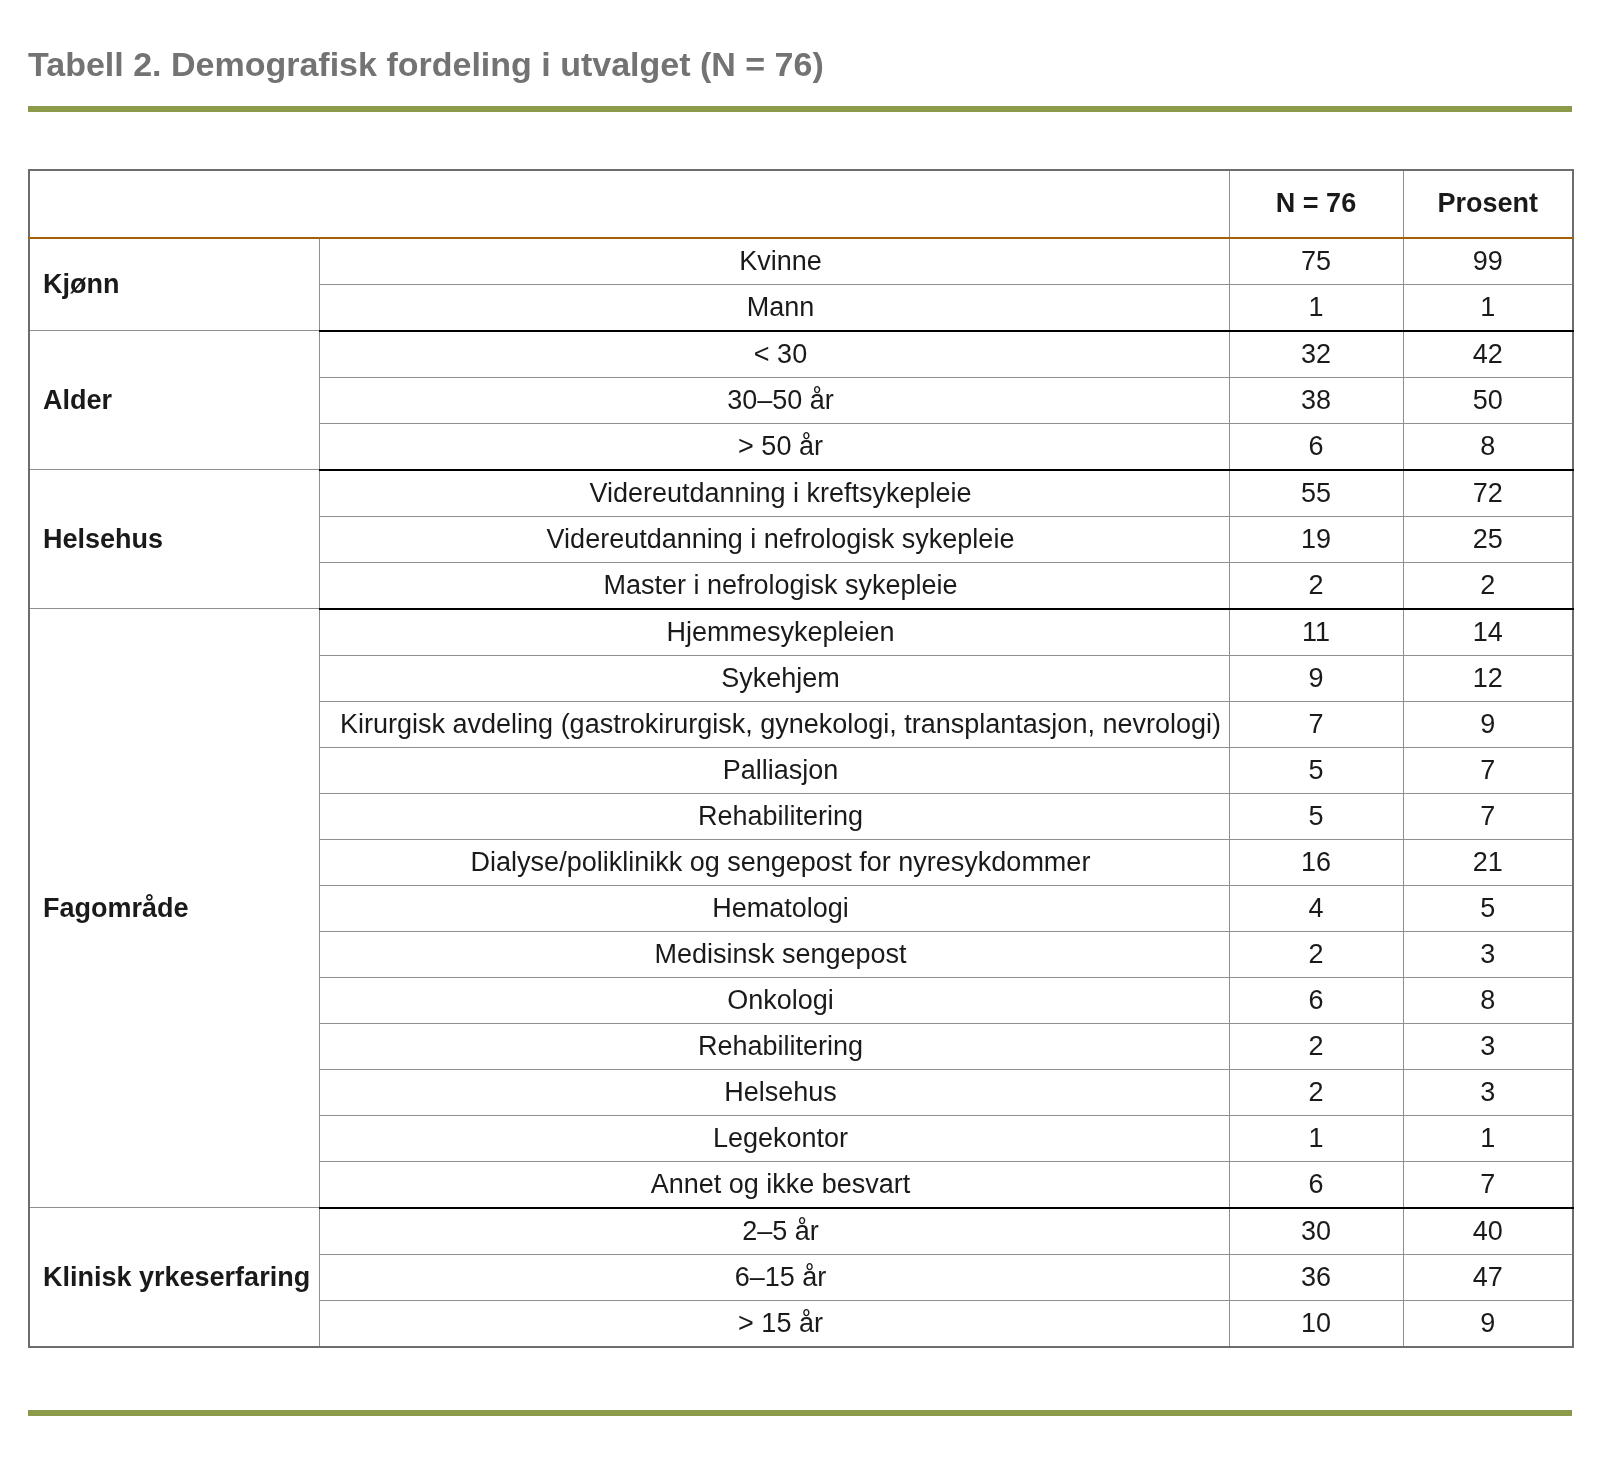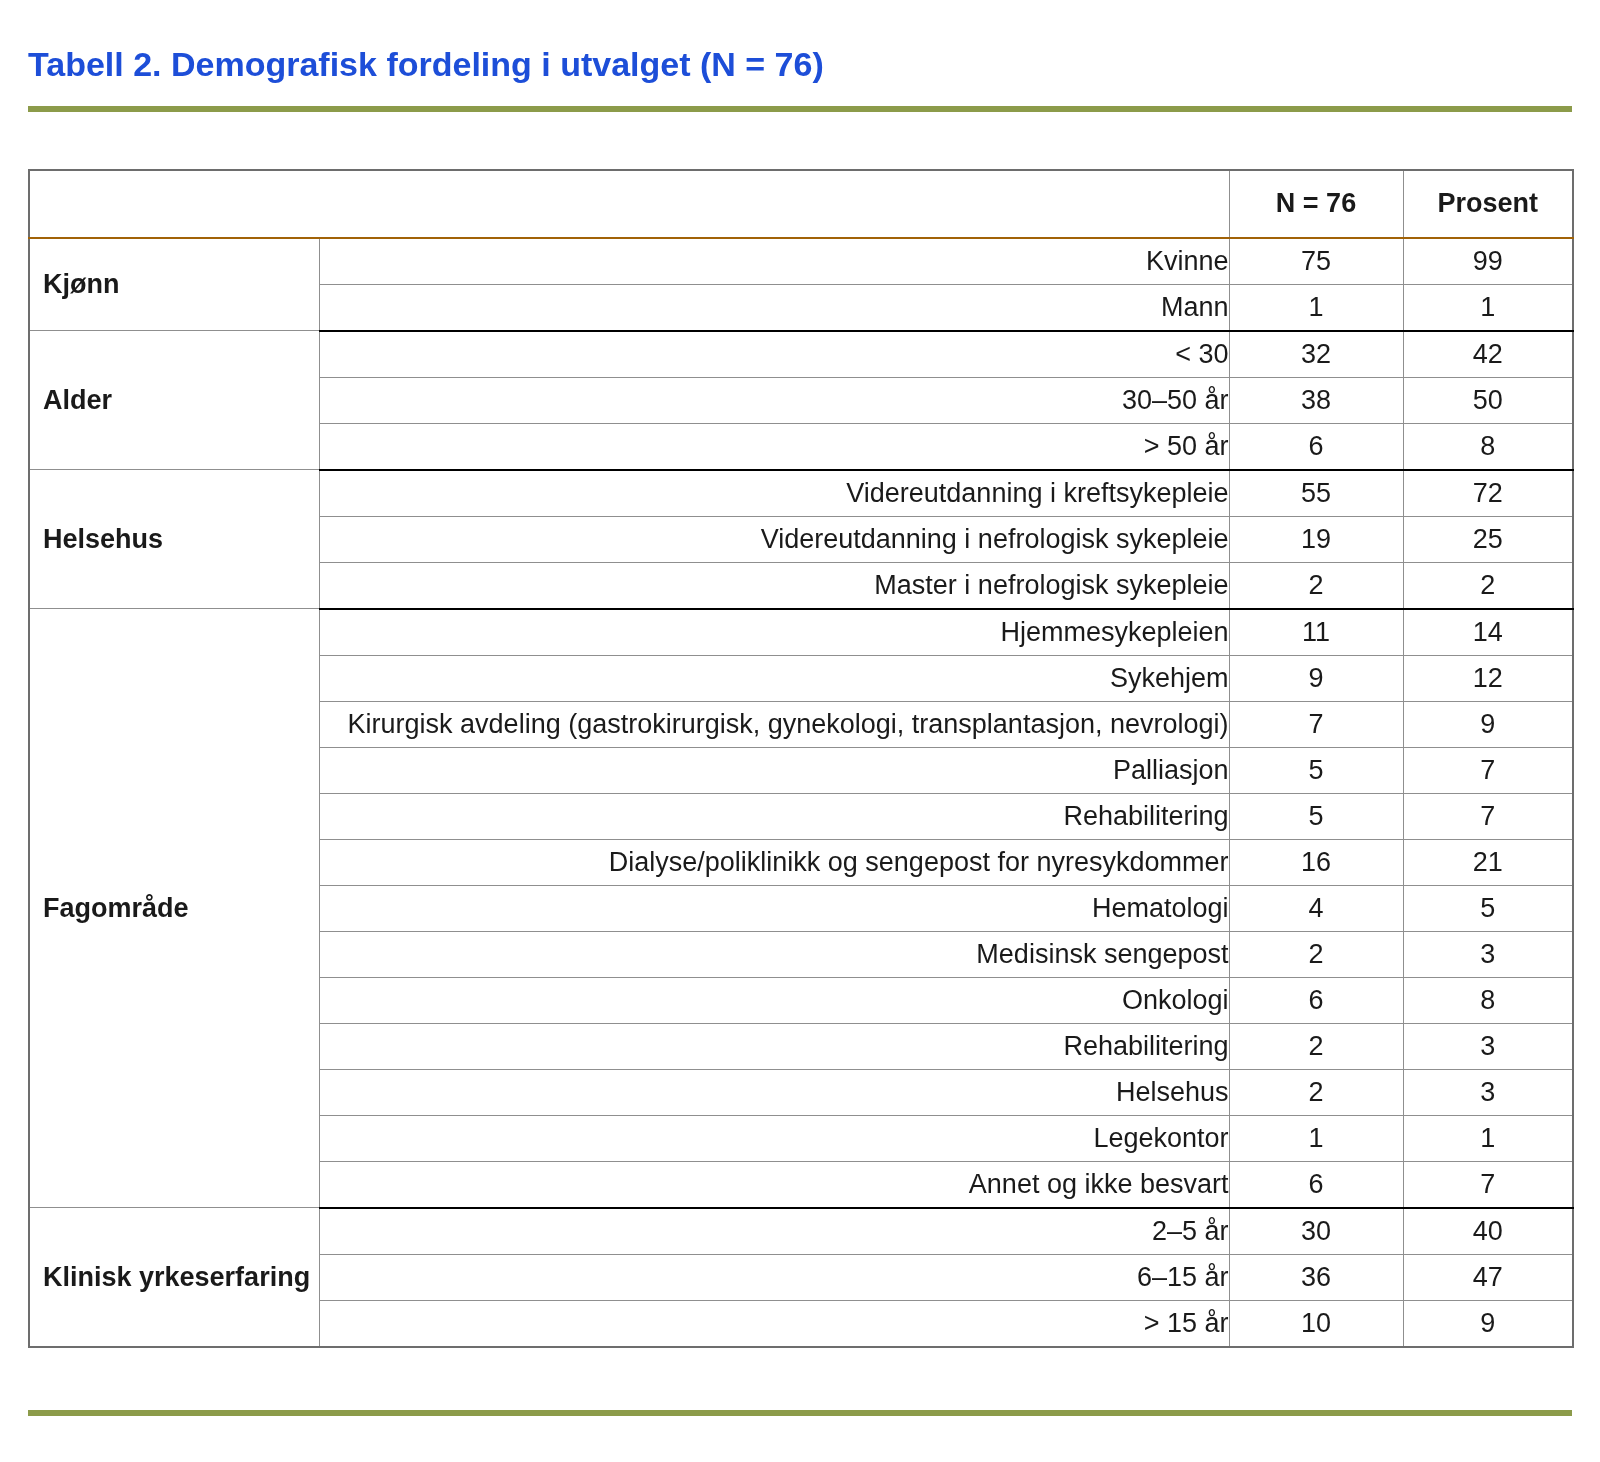--- a/index.html
+++ b/index.html
@@ -14,21 +14,21 @@
     height: 1462px;
     box-sizing: border-box;
     padding: 44px 28px 0 28px;
     background: #ffffff;
     overflow: hidden;
   }
   .title {
     font-size: 34px;
     line-height: 1.2;
     margin: 0;
-    color: #1d4ed8;
+    color: #737373;
   }
   .title .t-bold { font-weight: bold; }
   .rule {
     height: 6px;
     width: 100%;
     background: #8c9b4a;
     border: none;
     margin: 0;
   }
   .rule.top { margin-top: 21px; }
@@ -59,21 +59,21 @@
     text-align: center;
     border-bottom: 2px solid #a16207;
   }
   tbody td, tbody th { height: 45px; }
   th.cat {
     text-align: left;
     font-weight: bold;
     padding-left: 13px;
   }
   td.item {
-    text-align: right;
+    text-align: center;
     padding-left: 13px;
   }
   td.num { text-align: center; }
   tr.g-end > td, tr.g-end > th { border-bottom: 2px solid #000000; }
 </style>
 </head>
 <body>
 
 <div class="page">
 

